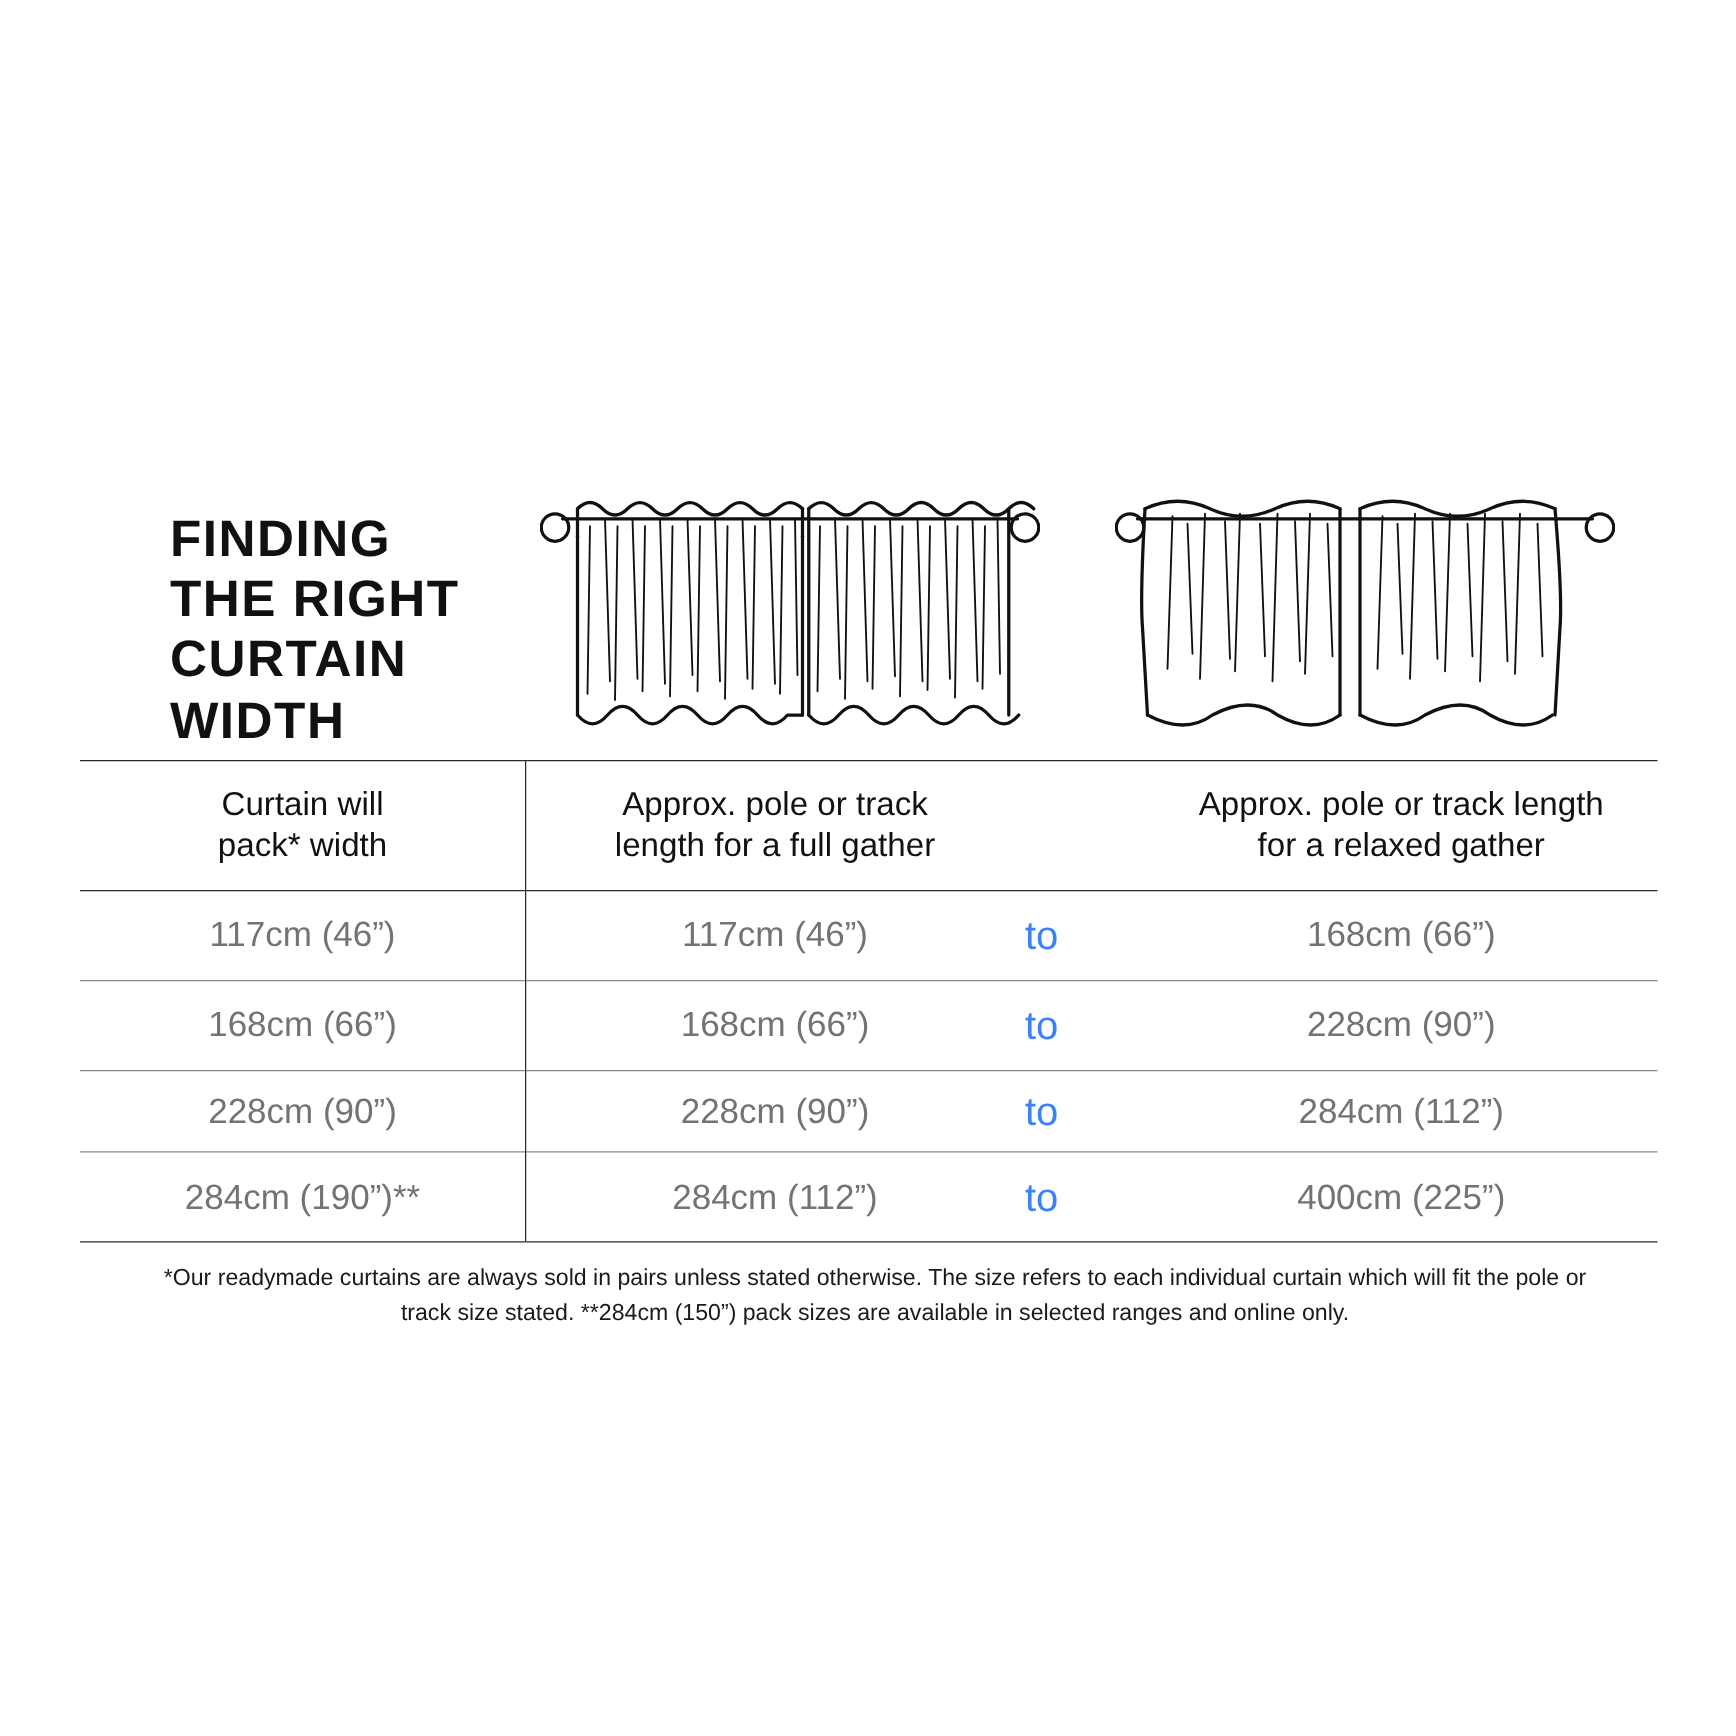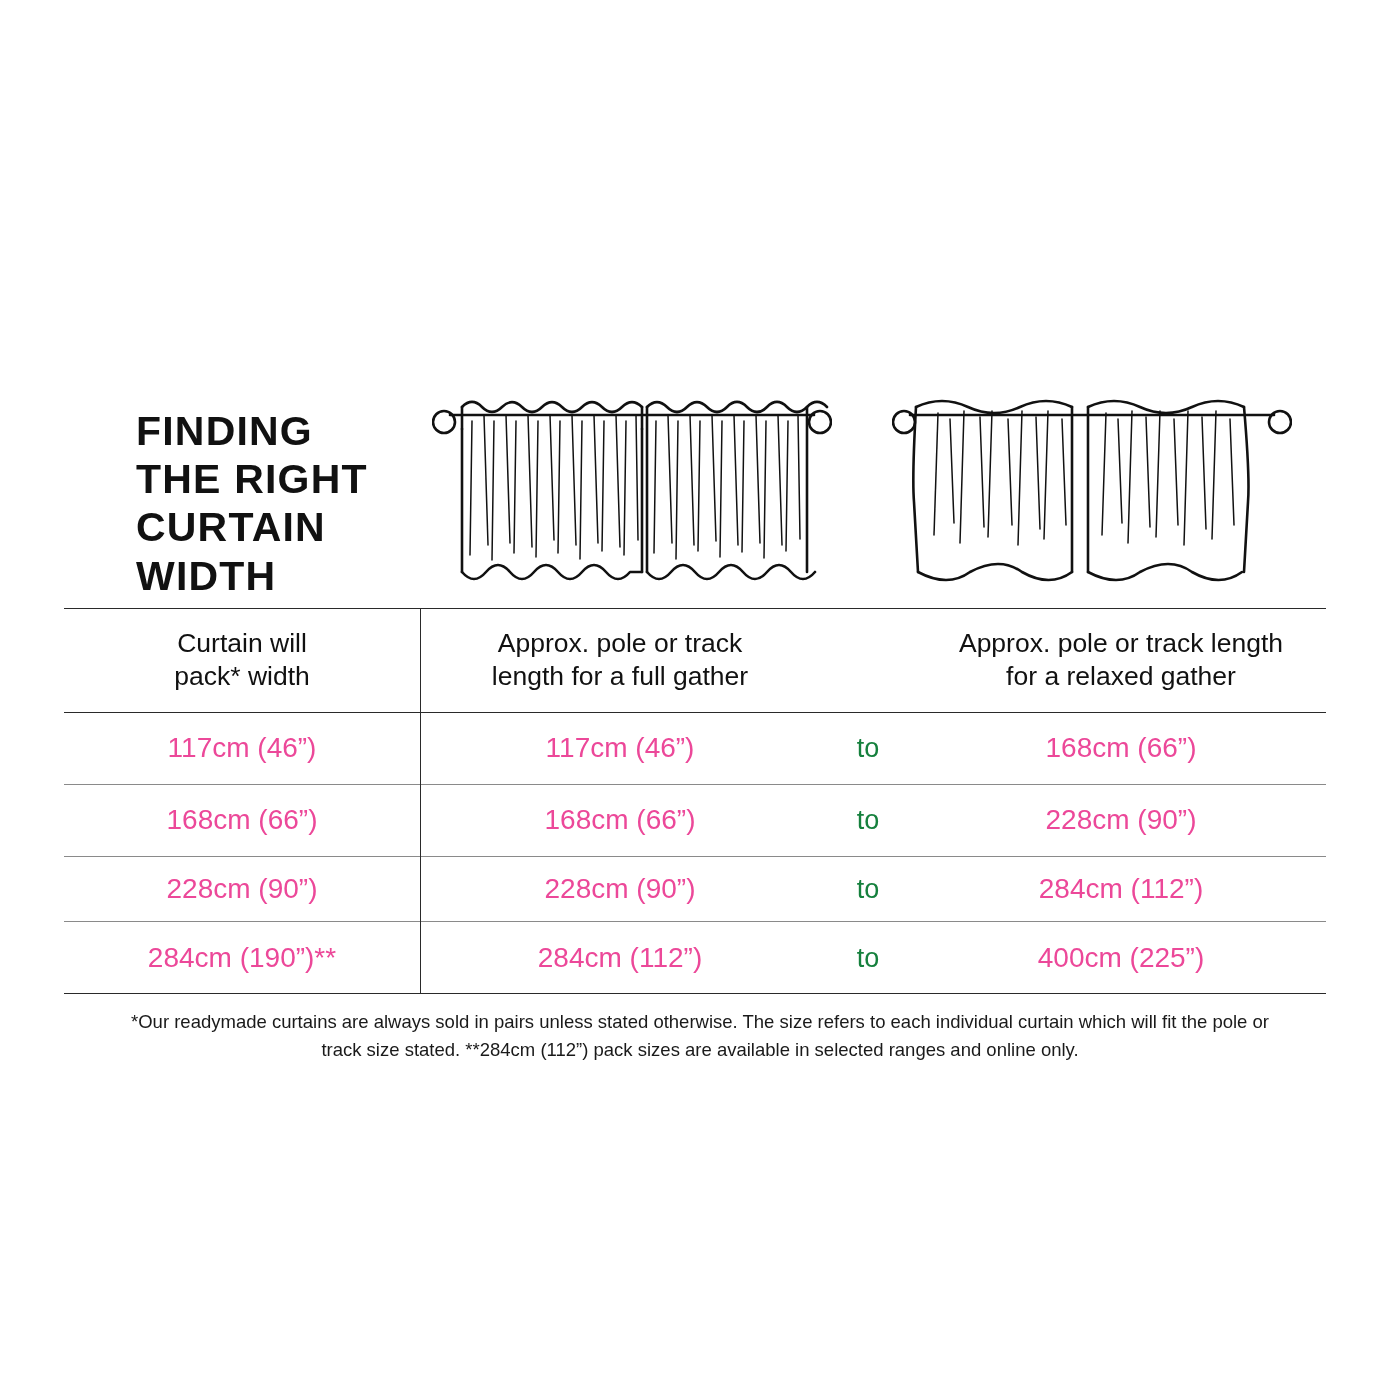--- a/index.html
+++ b/index.html
@@ -99,29 +99,29 @@
     font-size: 26.5px;
     line-height: 1.26;
     text-align: center;
     color: #111;
     font-weight: normal;
   }
 
   .cell {
     font-size: 28px;
     text-align: center;
-    color: #ec4899;
+    color: #737373;
     white-space: nowrap;
   }
 
   .cell.col1 { }
   .to-cell {
-    font-size: 27px;
-    text-align: center;
-    color: #15803d;
+    font-size: 32px;
+    text-align: left;
+    color: #3b82f6;
   }
 
   .footnote {
     position: absolute;
     left: 120px;
     top: 1008px;
     width: 1160px;
     text-align: center;
     font-size: 18.5px;
     line-height: 1.5;
@@ -288,15 +288,15 @@
       </tr>
       <tr style="height:72px;">
         <td class="cell col1">284cm (190”)**</td>
         <td class="cell">284cm (112”)</td>
         <td class="to-cell">to</td>
         <td class="cell">400cm (225”)</td>
       </tr>
     </tbody>
   </table>
 
-  <div class="footnote">*Our readymade curtains are always sold in pairs unless stated otherwise. The size refers to each individual curtain which will fit the pole or track size stated. **284cm (112”) pack sizes are available in selected ranges and online only.</div>
+  <div class="footnote">*Our readymade curtains are always sold in pairs unless stated otherwise. The size refers to each individual curtain which will fit the pole or track size stated. **284cm (150”) pack sizes are available in selected ranges and online only.</div>
 
 </div>
 
 </body></html>

